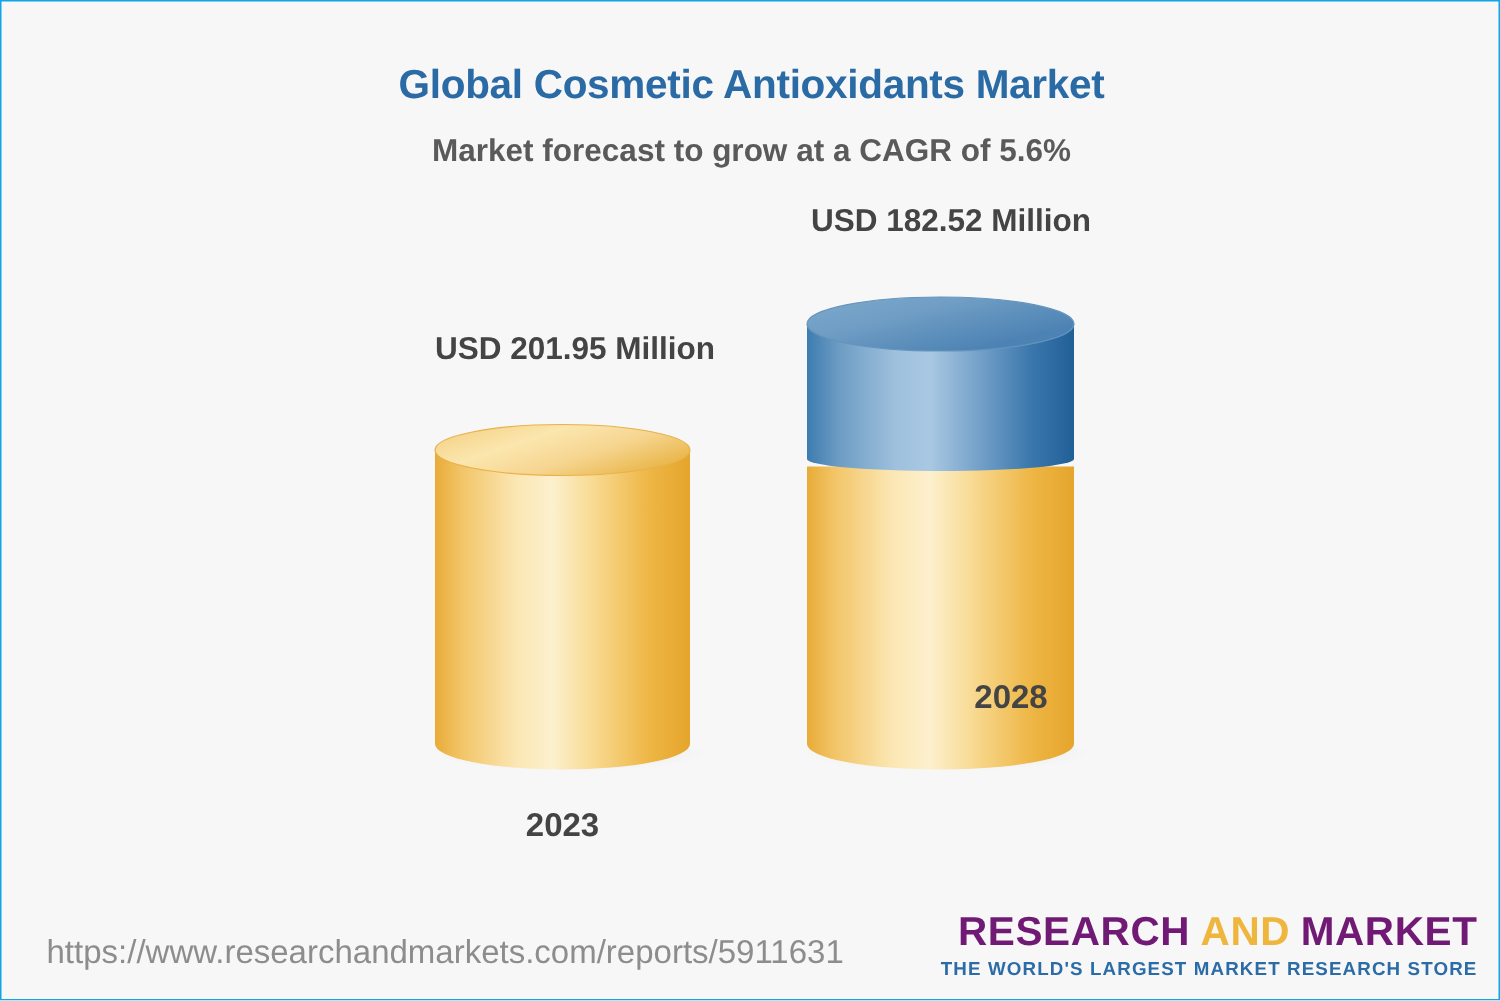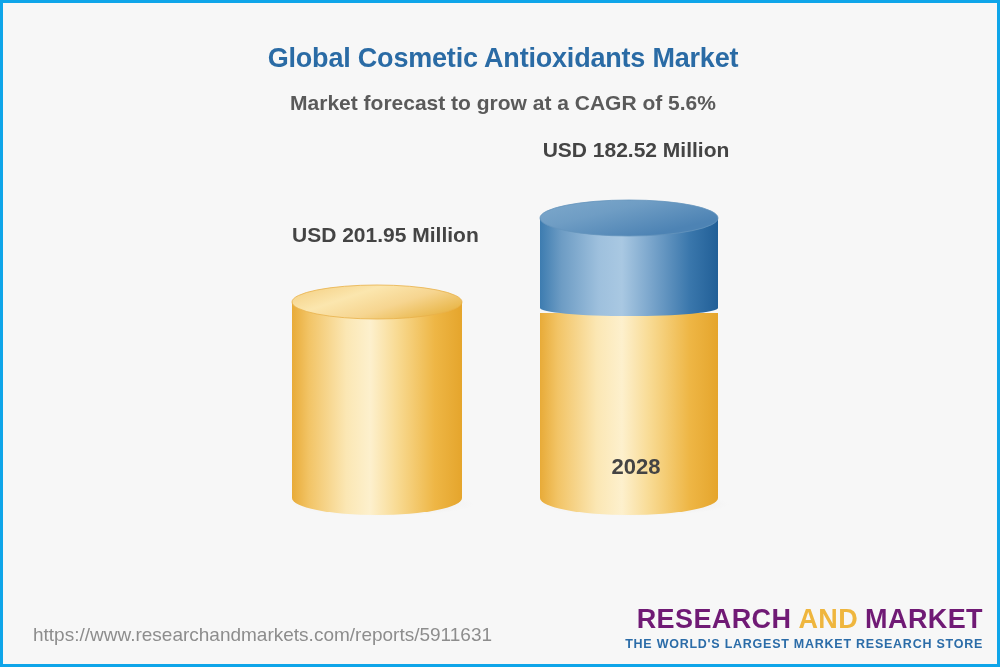--- a/index.html
+++ b/index.html
@@ -12,21 +12,21 @@
     background: #ffffff;
     font-family: "Liberation Sans", sans-serif;
     overflow: hidden;
   }
 
   .canvas {
     position: relative;
     width: 1000px;
     height: 667px;
     background: #f7f7f7;
-    border: 3px solid #0ea5e9;
+    border: 1px solid #0ea5e9;
     box-sizing: border-box;
     overflow: hidden;
   }
 
   
   .chart-title {
     position: absolute;
     top: 40px;
     left: 0;
     width: 1000px;
@@ -87,21 +87,21 @@
     left: 0;
     top: 0;
     overflow: visible;
   }
 
   
   .source-url {
     position: absolute;
     left: 30px;
     bottom: 18px;
-    font-size: 19px;
+    font-size: 22px;
     color: #8d8d8d;
   }
 
   .logo {
     position: absolute;
     right: 14px;
     bottom: 14px;
     text-align: right;
     line-height: 1;
   }
@@ -163,20 +163,21 @@
 
         <ellipse cx="90" cy="219" rx="92" ry="12" fill="url(#shadow23)"></ellipse>
 
         <path d="M0,17 L0,213 A85,17 0 0 0 170,213 L170,17 Z" fill="url(#goldBody23)"></path>
 
         <path d="M0,213 A85,17 0 0 0 170,213 A85,17 0 0 1 0,213 Z" fill="#f0bb56" opacity="0.45"></path>
 
         <ellipse cx="85" cy="17" rx="85" ry="17" fill="url(#goldTop23)" stroke="#e9b14a" stroke-width="0.8"></ellipse>
       </svg>
 
+      <div class="cat-label" style="top:254px;">2023</div>
     </div>
 
     <div class="bar-group" style="left:537px; bottom:88px; width:192px; height:315px;">
 
       <div class="value-label" style="top:-62px;">USD 182.52 Million</div>
 
       <svg class="cyl-svg" width="178" height="315" viewBox="0 0 178 315">
         <defs>
           <linearGradient id="goldBody28" x1="0" y1="0" x2="1" y2="0">
             <stop offset="0%" stop-color="#e8ab38"></stop>
@@ -212,21 +213,21 @@
 
         <path d="M0,113 L0,298 A89,17 0 0 0 178,298 L178,113 Z" fill="url(#goldBody28)"></path>
 
         <path d="M0,298 A89,17 0 0 0 178,298 A89,17 0 0 1 0,298 Z" fill="#f0bb56" opacity="0.45"></path>
 
         <path d="M0,18 L0,108 A89,8 0 0 0 178,108 L178,18 Z" fill="url(#blueBody28)"></path>
 
         <ellipse cx="89" cy="18" rx="89" ry="18" fill="url(#blueTop28)" stroke="#6494bd" stroke-width="0.8"></ellipse>
       </svg>
 
-      <div class="cat-label" style="top:254px;">2028</div>
+      <div class="cat-label" style="top:254px;padding-left:40px;">2028</div>
     </div>
 
   </div>
 
   <div class="source-url">https://www.researchandmarkets.com/reports/5911631</div>
 
   <div class="logo">
     <div class="logo-main"><span class="logo-word-blue">RESEARCH</span><span class="logo-word-gold" style="margin:16px 7px;">AND</span><span class="logo-word-blue">MARKET</span></div>
     <div class="logo-tagline">THE WORLD'S LARGEST MARKET RESEARCH STORE</div>
   </div>

